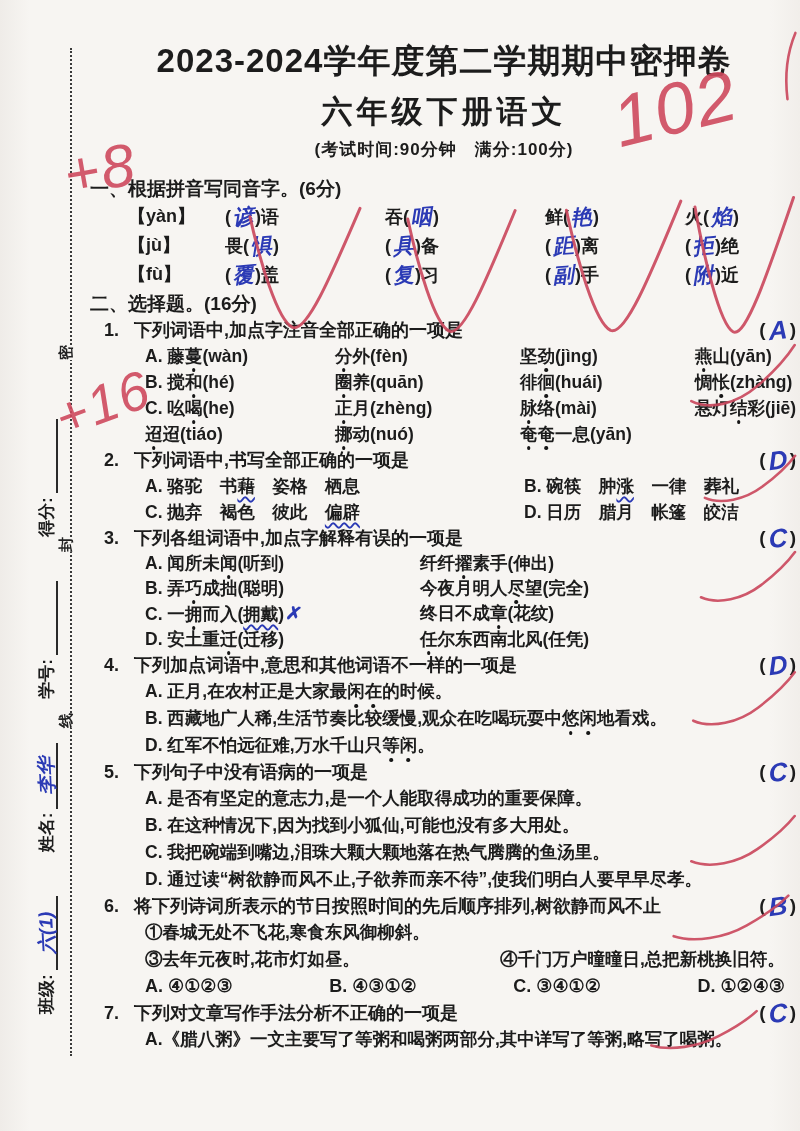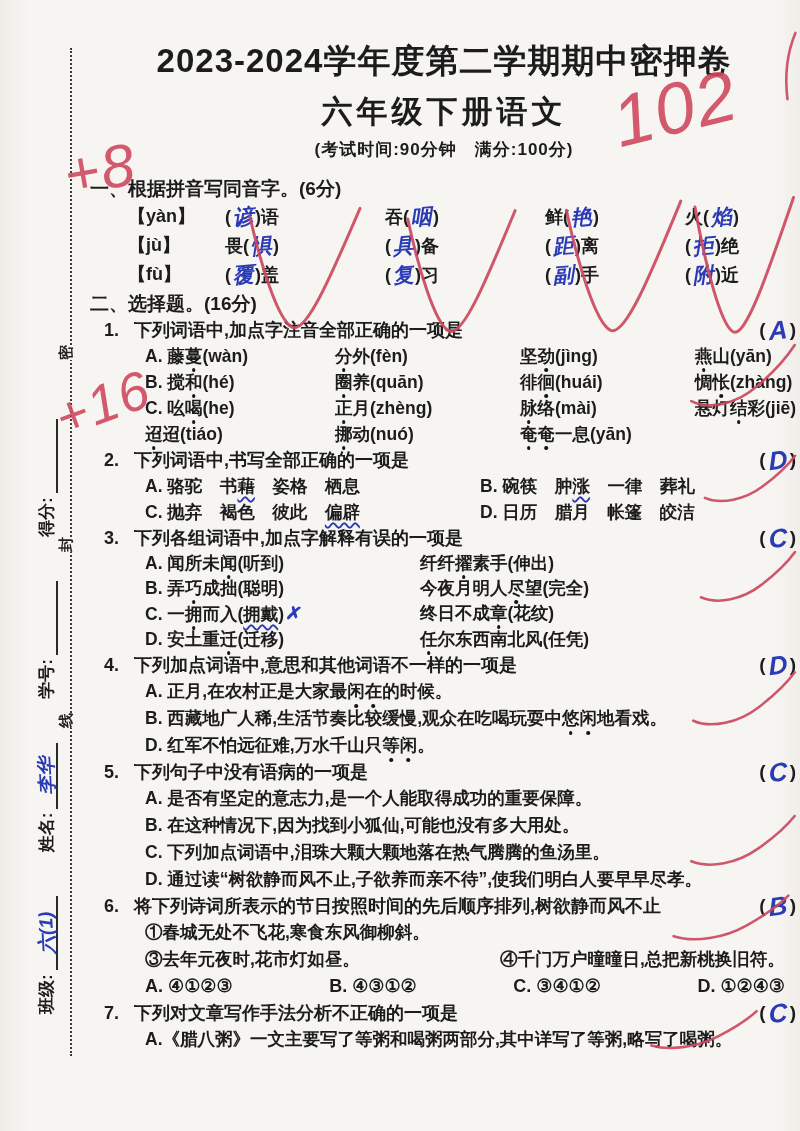--- a/index.html
+++ b/index.html
@@ -35,21 +35,21 @@
   .s1pin{font-weight:800;}
   .hw-char{display:inline-block;color:#2b3ab5;font-weight:600;font-style:italic;font-size:21px;min-width:24px;text-align:center;transform:rotate(-5deg);position:relative;top:1px;}
   
   .qstem{display:flex;align-items:baseline;font-size:18px;line-height:26px;font-weight:800;}
   .qnum{width:30px;padding-left:14px;flex:none;}
   .qtext{flex:1 1 auto;}
   .ansbox{flex:none;margin-left:8px;font-size:19px;font-weight:700;letter-spacing:2px;white-space:nowrap;}
   .hw-letter{display:inline-block;color:#2b3ab5;font-weight:700;font-style:italic;font-size:26px;line-height:18px;transform:rotate(-7deg) skewX(-4deg);position:relative;top:3px;min-width:22px;text-align:center;}
   .optrow4{display:grid;grid-template-columns:170px 165px 155px auto;padding-left:55px;font-size:17.5px;line-height:26px;font-weight:600;gap:20px;}
   .optrow2{display:grid;padding-left:55px;font-size:17.5px;line-height:26px;font-weight:600;}
-  .optrow2.w335{grid-template-columns:335px auto;}
+  .optrow2.w335{grid-template-columns:335px auto;gap:44px;}
   .optrow2.w275{grid-template-columns:275px auto;line-height:25px;}
   .optlist{padding-left:55px;font-size:17.5px;line-height:27px;font-weight:600;}
   .poemrow{display:grid;grid-template-columns:355px auto;padding-left:55px;font-size:17.5px;line-height:27px;font-weight:600;}
   .choicerow{display:flex;justify-content:space-between;padding-left:55px;width:640px;font-size:18px;line-height:27px;font-weight:700;}
   
   .dot{position:relative;display:inline-block;}
   .dot::after{content:"";position:absolute;left:50%;bottom:-3px;width:3.6px;height:3.6px;border-radius:50%;background:#161616;transform:translateX(-50%);}
   .wavy{text-decoration:underline wavy #2b3ab5 2px;text-underline-offset:4px;}
   .hw-x{color:#2b3ab5;font-weight:800;font-size:19px;display:inline-block;transform:rotate(10deg);margin-left:2px;}
   
@@ -199,21 +199,21 @@
           <div class="optlist">D. 红军不怕远征难,万水千山只<span class="dot">等</span><span class="dot">闲</span>。</div>
         </div>
         <div>
           <div class="qstem">
             <span class="qnum">5.</span>
             <span class="qtext">下列句子中没有语病的一项是</span>
             <span class="ansbox">(<span class="hw-letter">C</span>)</span>
           </div>
           <div class="optlist">A. 是否有坚定的意志力,是一个人能取得成功的重要保障。</div>
           <div class="optlist">B. 在这种情况下,因为找到小狐仙,可能也没有多大用处。</div>
-          <div class="optlist">C. 下列加点词语中,泪珠大颗大颗地落在热气腾腾的鱼汤里。</div>
+          <div class="optlist">C. 我把碗端到嘴边,泪珠大颗大颗地落在热气腾腾的鱼汤里。</div>
           <div class="optlist">D. 通过读“树欲静而风不止,子欲养而亲不待”,使我们明白人要早早尽孝。</div>
         </div>
         <div>
           <div class="qstem">
             <span class="qnum">6.</span>
             <span class="qtext">将下列诗词所表示的节日按照时间的先后顺序排列,树欲静而风不止</span>
             <span class="ansbox">(<span class="hw-letter">B</span>)</span>
           </div>
           <div class="poemrow">
             <span>①春城无处不飞花,寒食东风御柳斜。</span>

